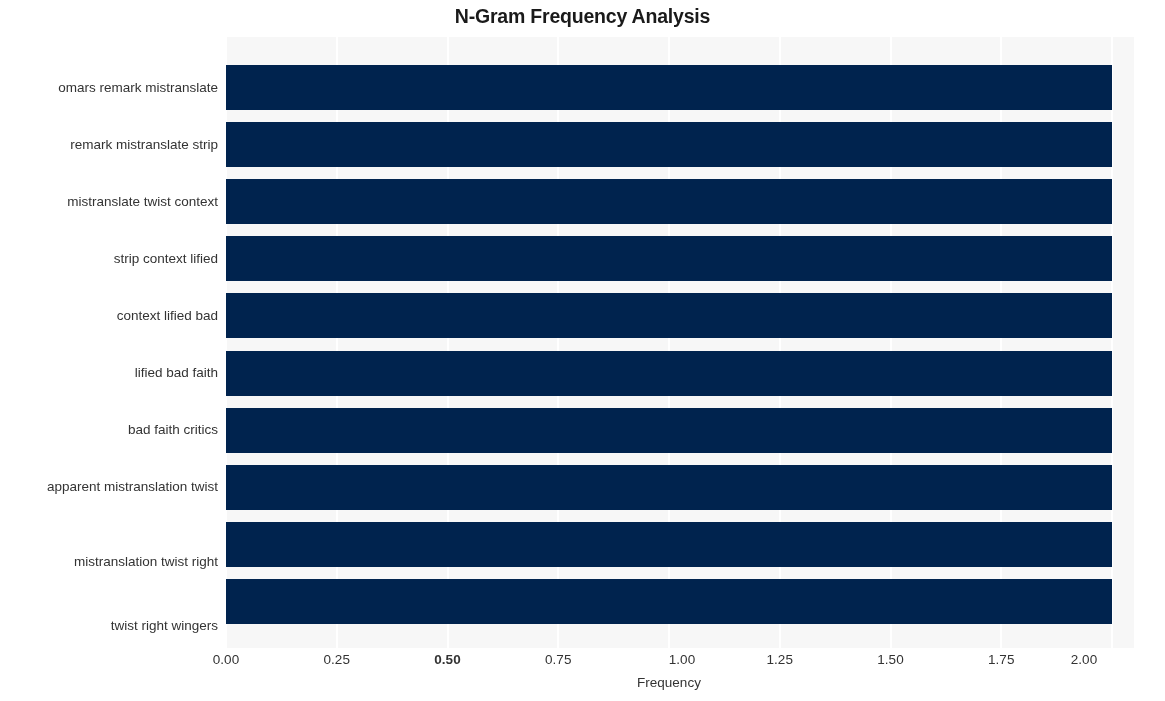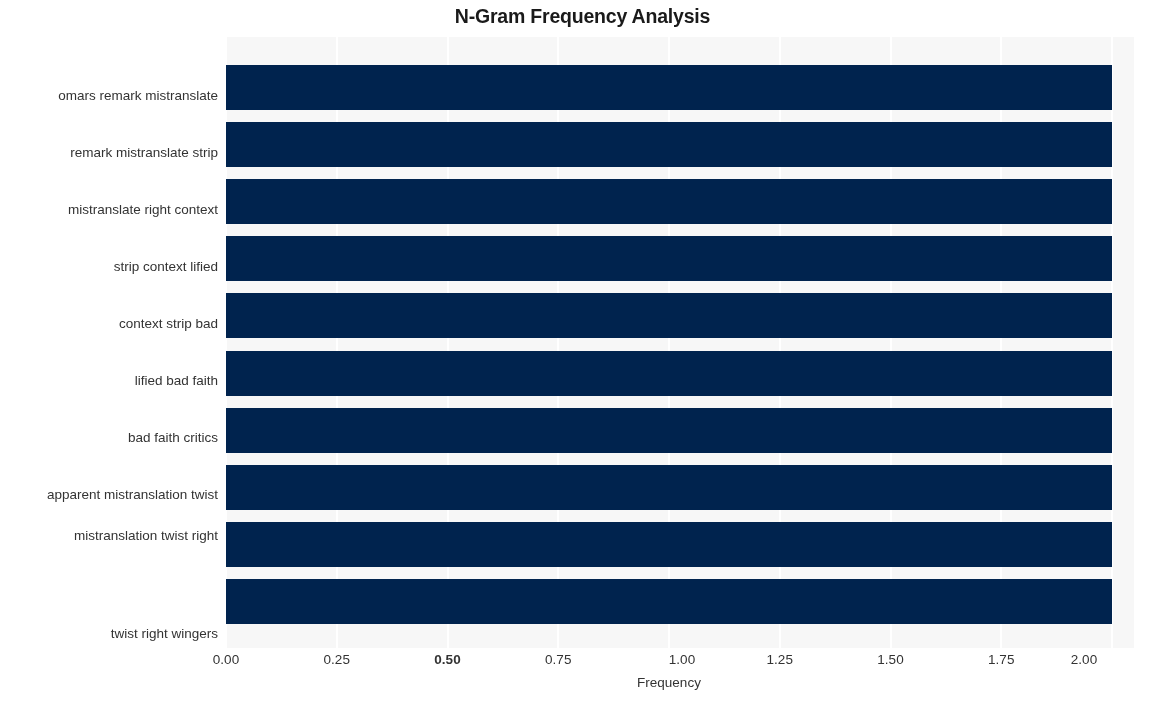--- a/index.html
+++ b/index.html
@@ -69,21 +69,20 @@
   }
   .ylabel {
     position: absolute;
     right: 0;
     width: 218px;
     text-align: right;
     font-size: 13.5px;
     color: #333333;
     line-height: 16px;
     white-space: nowrap;
-    margin-top: 8px;
   }
   .xticks-layer {
     position: absolute;
     left: 0;
     top: 652px;
     width: 1165px;
     height: 22px;
   }
   .xtick {
     position: absolute;
@@ -133,27 +132,27 @@
         <div class="bar" title="bad faith critics: 2" style="top: 370.6px; width: 886px; height: 45px; background: rgb(0, 35, 78);"></div>
         <div class="bar" title="apparent mistranslation twist: 2" style="top: 427.7px; width: 886px; height: 45px; background: rgb(0, 35, 78);"></div>
         <div class="bar" title="mistranslation twist right: 2" style="top: 484.8px; width: 886px; height: 45px; background: rgb(0, 35, 78);"></div>
         <div class="bar" title="twist right wingers: 2" style="top: 541.9px; width: 886px; height: 45px; background: rgb(0, 35, 78);"></div>
       </div>
   </div>
 
   <div class="ylabels-layer">
       <div class="ylabel" style="top: 42.5px;">omars remark mistranslate</div>
       <div class="ylabel" style="top: 99.6px;">remark mistranslate strip</div>
-      <div class="ylabel" style="top: 156.7px;">mistranslate right context</div>
+      <div class="ylabel" style="top: 156.7px;">mistranslate twist context</div>
       <div class="ylabel" style="top: 213.8px; padding-left: 40px;">strip context lified</div>
-      <div class="ylabel" style="top: 270.9px;">context strip bad</div>
+      <div class="ylabel" style="top: 270.9px;">context lified bad</div>
       <div class="ylabel" style="top: 328px;">lified bad faith</div>
       <div class="ylabel" style="top: 385.1px;">bad faith critics</div>
       <div class="ylabel" style="top: 442.2px;">apparent mistranslation twist</div>
-      <div class="ylabel" style="top: 483px;">mistranslation twist right</div>
+      <div class="ylabel" style="top: 517px;">mistranslation twist right</div>
       <div class="ylabel" style="top: 581px;">twist right wingers</div>
     </div>
 
   <div class="xticks-layer">
       <div class="xtick" style="left: 226px;">0.00</div>
       <div class="xtick" style="left: 336.75px;">0.25</div>
       <div class="xtick" style="left: 447.5px; font-weight: bold;">0.50</div>
       <div class="xtick" style="left: 558.25px;">0.75</div>
       <div class="xtick" style="left: 669px; margin-left: 13px;">1.00</div>
       <div class="xtick" style="left: 779.75px;">1.25</div>

